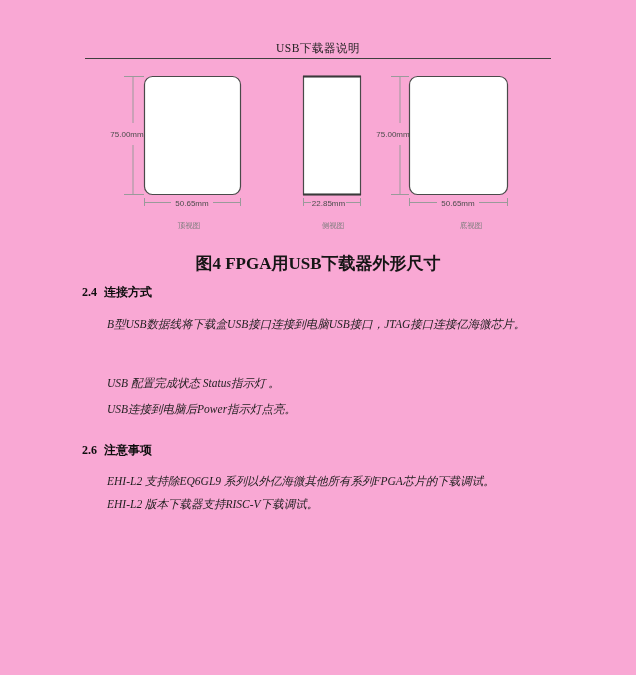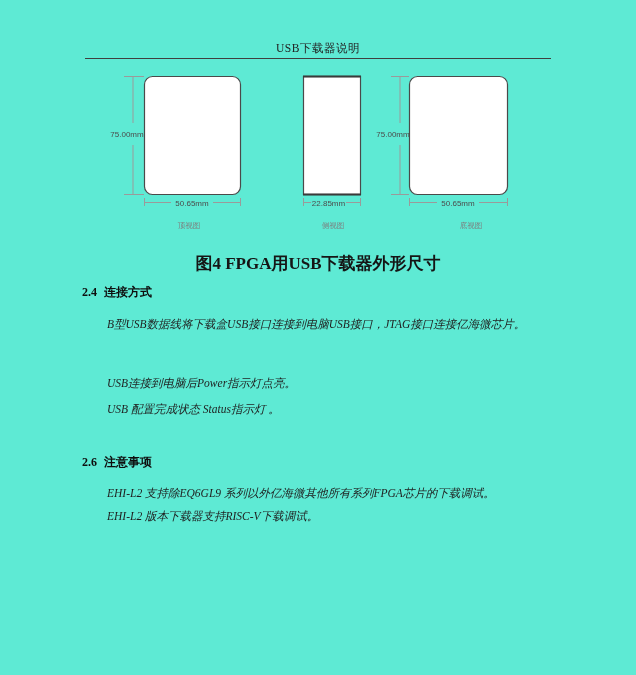--- a/index.html
+++ b/index.html
@@ -4,21 +4,21 @@
 <style>
   html, body { margin: 0; padding: 0; }
   body {
     width: 636px; height: 675px;
     background: #ffffff;
     font-family: "Liberation Serif", "DejaVu Serif", serif;
     color: #1c1c1c;
     position: relative;
     overflow: hidden;
   }
-  .page { position: absolute; inset: 0; background: #5eead4; }
+  .page { position: absolute; inset: 0; background: #f9a8d4; }
 
   .header-title {
     position: absolute; top: 41px; left: 0; width: 636px;
     text-align: center;
     font-size: 11.5px; color: #222;
     letter-spacing: 0.5px;
   }
   .header-rule {
     position: absolute; top: 58px; left: 85px; width: 466px;
     border-top: 1.4px solid #3f3f3f;
@@ -36,21 +36,21 @@
     position: absolute; top: 252px; left: 0; width: 636px;
     text-align: center;
     font-size: 17px; font-weight: 600; color: #151515;
   }
 
   .content { position: absolute; top: 280px; left: 82px; width: 470px; }
 
   .section { position: absolute; left: 0; width: 470px; }
   .section-24 { top: 4px; }
   .section-25 { top: 82px; }
-  .section-26 { top: 174px; }
+  .section-26 { top: 162px; }
 
   h2.sec-heading {
     margin: 0; padding: 0;
     font-size: 12px; font-weight: bold; color: #0e0e0e;
     font-family: "Liberation Serif", "DejaVu Serif", serif;
   }
   h2.sec-heading .sec-num { margin-right: 7px; }
 
   .sec-body { margin: 0; padding-left: 25px; }
   .sec-body p {
@@ -129,22 +129,22 @@
       <h2 class="sec-heading">
         <span class="sec-num">2.4</span><span>连接方式</span>
       </h2>
       <div class="sec-body">
         <p>B型USB数据线将下载盒USB接口连接到电脑USB接口，JTAG接口连接亿海微芯片。</p>
       </div>
     </div>
 
     <div class="section section-25">
       <div class="sec-body">
+        <p>USB 配置完成状态 Status指示灯 。</p>
         <p>USB连接到电脑后Power指示灯点亮。</p>
-        <p>USB 配置完成状态 Status指示灯 。</p>
       </div>
     </div>
 
     <div class="section section-26">
       <h2 class="sec-heading">
         <span class="sec-num">2.6</span><span>注意事项</span>
       </h2>
       <div class="sec-body">
         <p>EHI-L2 支持除EQ6GL9 系列以外亿海微其他所有系列FPGA芯片的下载调试。</p>
         <p>EHI-L2 版本下载器支持RISC-V下载调试。</p>

